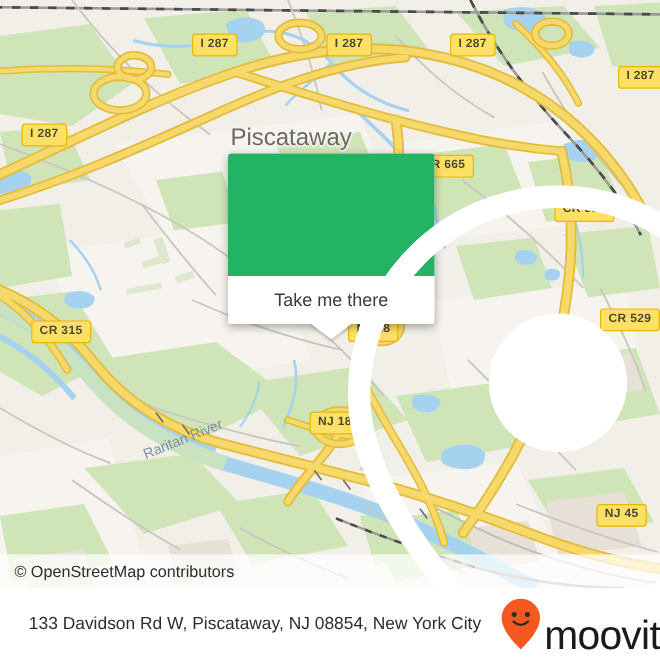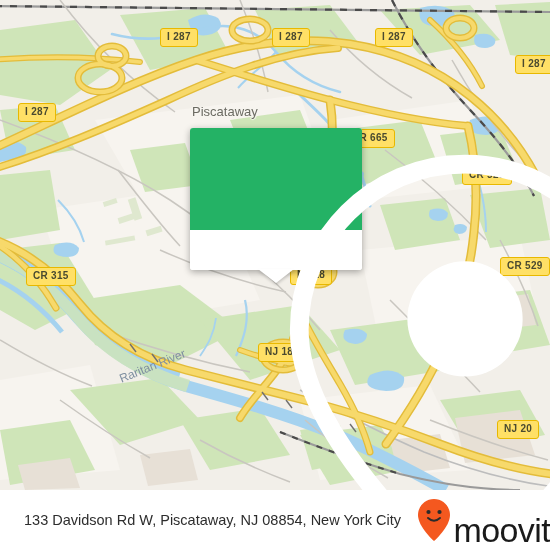--- a/index.html
+++ b/index.html
@@ -51,21 +51,21 @@
     white-space: nowrap;
     letter-spacing: 0.3px;
     box-sizing: border-box;
   }
 
   
   .place-label {
     position: absolute;
     color: #6b6a62;
     font-family: "Liberation Sans", sans-serif;
-    font-size: 13px;
+    font-size: 20px;
     white-space: nowrap;
     text-shadow:
        1.4px 0 1px #f7f5f0, -1.4px 0 1px #f7f5f0,
        0 1.4px 1px #f7f5f0, 0 -1.4px 1px #f7f5f0;
   }
   .water-label {
     position: absolute;
     color: #7f8fa0;
     font-family: "Liberation Sans", sans-serif;
     font-size: 12px;
@@ -378,34 +378,38 @@
     <div class="shield" style="left:272px; top:28px;">I 287</div>
     <div class="shield" style="left:375px; top:28px;">I 287</div>
     <div class="shield" style="left:515px; top:55px;">I 287</div>
     <div class="shield" style="left:18px;  top:103px;">I 287</div>
     <div class="shield" style="left:345px; top:101px;margin-top:28px;">CR 665</div>
     <div class="shield" style="left:462px; top:166px;">CR 529</div>
     <div class="shield" style="left:500px; top:257px;">CR 529</div>
     <div class="shield" style="left:26px;  top:267px;">CR 315</div>
     <div class="shield" style="left:290px; top:266px;">NJ 18</div>
     <div class="shield" style="left:258px; top:343px;">NJ 18</div>
-    <div class="shield" style="left:497px; top:420px;">NJ 20</div>
+    <div class="shield" style="left:497px; top:420px;">NJ 45</div>
 
     <div id="popup">
       <div id="popup-head">
         <svg width="56" height="68" viewBox="0 0 56 68">
           <path d="M28 5 C 15.3 5, 5 15.3, 5 28 C 5 44, 28 63, 28 63 C 28 63, 51 44, 51 28 C 51 15.3, 40.7 5, 28 5 Z" fill="none" stroke="#ffffff" stroke-width="2.6"></path>
           <circle cx="28" cy="26.5" r="8" fill="#ffffff"></circle>
         </svg>
       </div>
       <div id="popup-body">
+        <span id="popup-label">Take me there</span>
         <div id="popup-tail"></div>
       </div>
     </div>
 
+    <div id="attrib">
+      <span>© OpenStreetMap contributors</span>
+    </div>
   </div>
 
   <div id="bottombar">
     <div id="address">133 Davidson Rd W, Piscataway, NJ 08854, New York City</div>
     <div id="brand">
       <svg id="brand-mark" width="34" height="44" viewBox="0 0 34 44">
         <path d="M17 1 C 8.2 1, 1 8.2, 1 17 C 1 29, 17 43, 17 43 C 17 43, 33 29, 33 17 C 33 8.2, 25.8 1, 17 1 Z" fill="#f4581f"></path>
         <circle cx="11.5" cy="14" r="2.1" fill="#2b2b2b"></circle>
         <circle cx="22.5" cy="14" r="2.1" fill="#2b2b2b"></circle>
         <path d="M11 20 Q 17 25.5, 23 20" fill="none" stroke="#2b2b2b" stroke-width="1.9" stroke-linecap="round"></path>

